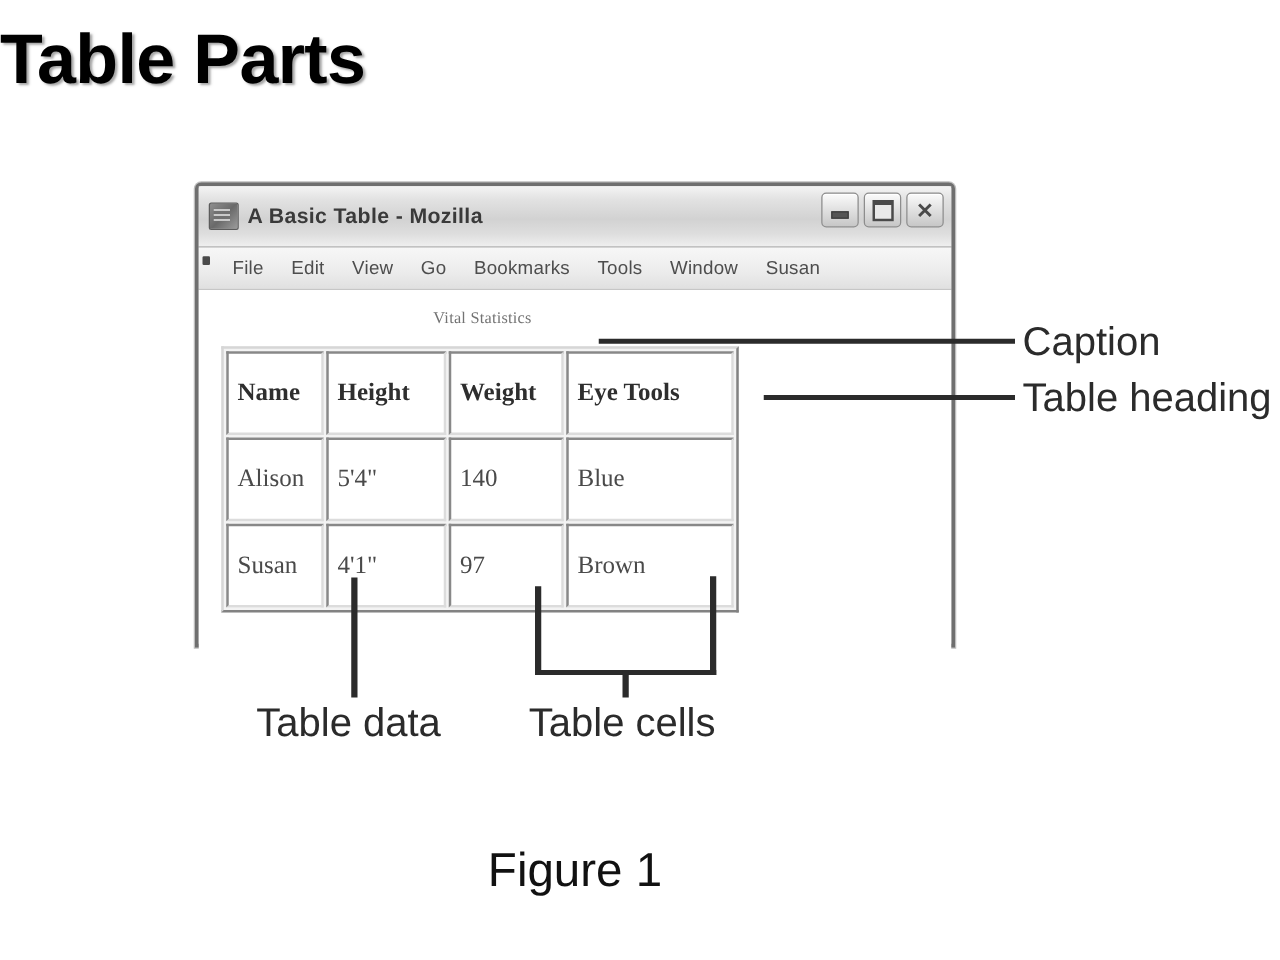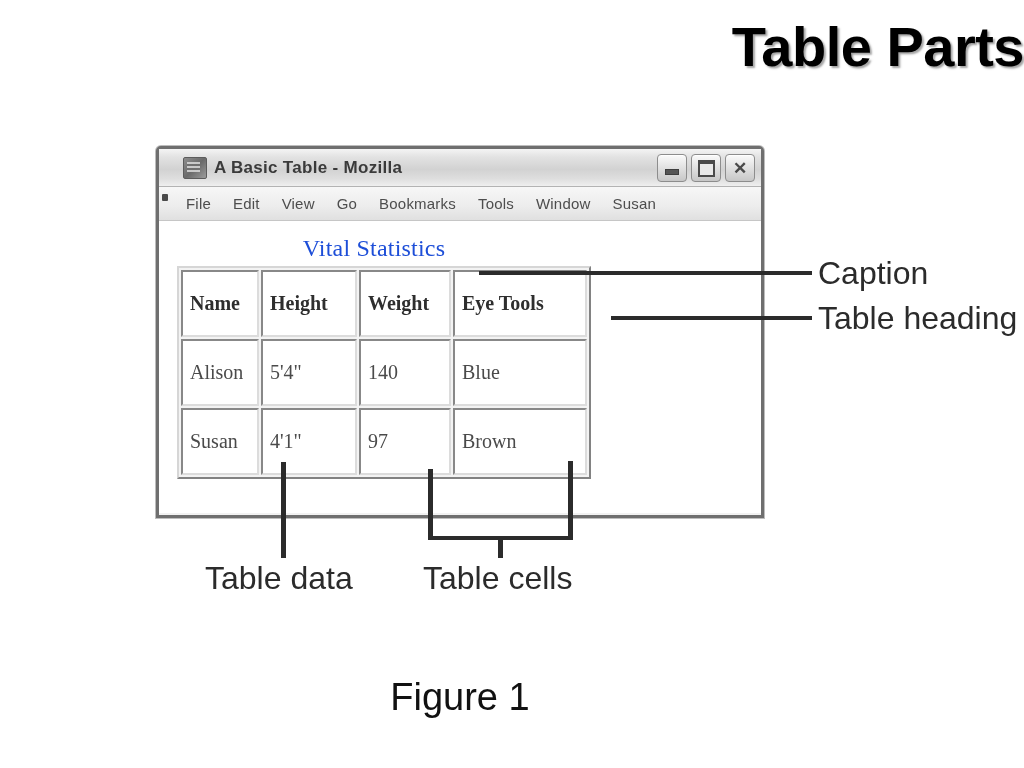--- a/index.html
+++ b/index.html
@@ -14,21 +14,21 @@
     overflow: hidden;
     position: relative;
   }
 
   
   #slide-title {
     position: absolute;
     top: 14px;
     left: 0;
     width: 1024px;
-    text-align: right;
+    text-align: left;
     font-family: "Liberation Sans", sans-serif;
     font-size: 56px;
     font-weight: bold;
     color: #000000;
     letter-spacing: -0.5px;
     text-shadow: 2px 2px 2px rgba(90,90,90,0.55);
   }
 
   
   #figure-caption {
@@ -62,27 +62,27 @@
     border: 3px solid #6f6f6f;
     border-top-left-radius: 5px;
     border-top-right-radius: 5px;
     box-sizing: border-box;
     box-shadow: 0 0 0 1px #bdbdbd;
   }
 
   
   #title-bar {
     position: relative;
-    height: 38px;
+    height: 49px;
     background: linear-gradient(to bottom,
         #f4f4f4 0%, #e2e2e2 22%, #d2d2d2 55%, #dedede 80%, #efefef 100%);
     border-bottom: 1px solid #b3b3b3;
     display: flex;
     align-items: center;
-    padding-left: 24px;
+    padding-left: 8px;
     box-sizing: border-box;
   }
   #app-icon {
     width: 22px;
     height: 20px;
     margin-right: 7px;
     background: linear-gradient(135deg,#8e8e8e 0%,#6a6a6a 50%,#9c9c9c 100%);
     border: 1px solid #5c5c5c;
     border-radius: 2px;
     position: relative;
@@ -194,23 +194,24 @@
   }
 
   
   #vital-caption {
     position: absolute;
     left: 0;
     top: 14px;
     width: 430px;
     text-align: center;
     font-family: "Liberation Serif", serif;
-    font-size: 24px;
-    color: #1d4ed8;
+    font-size: 13px;
+    color: #737373;
     letter-spacing: .2px;
+    padding-left: 12px;
   }
   #vital-table {
     position: absolute;
     left: 18px;
     top: 45px;
     border-collapse: separate;
     border-spacing: 2px;
     border: 2px outset #d6d6d6;
     background: #f3f3f3;
     font-family: "Liberation Serif", serif;

